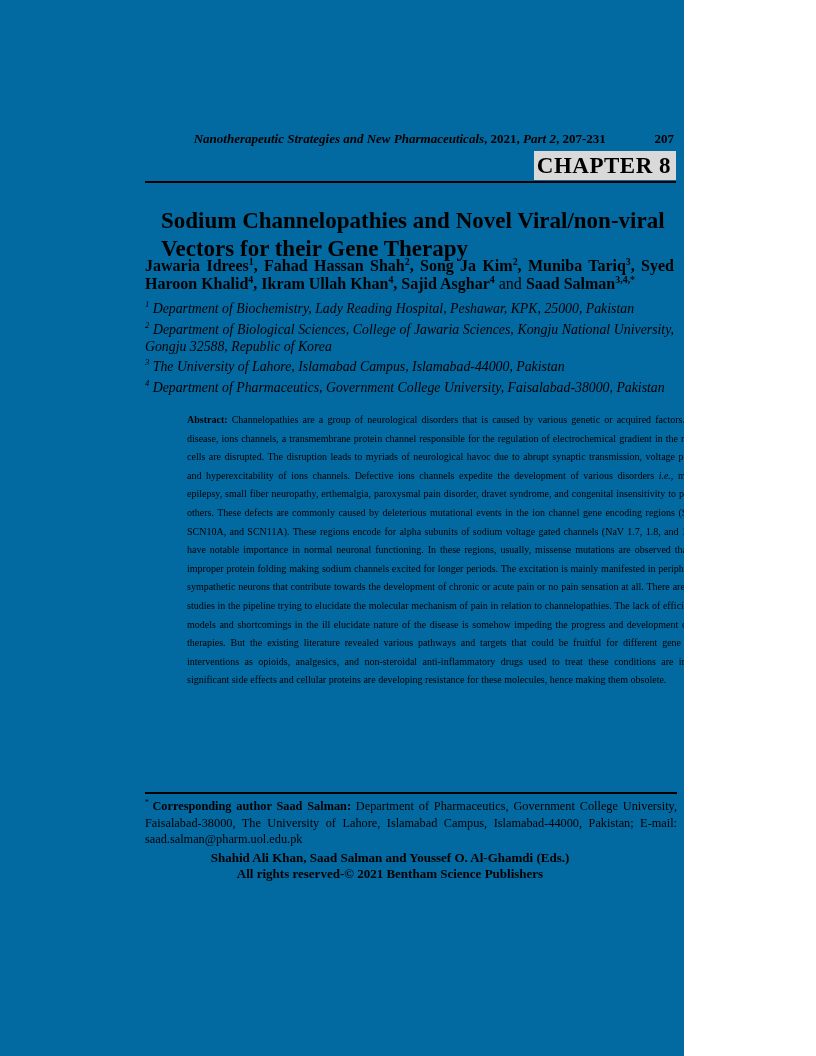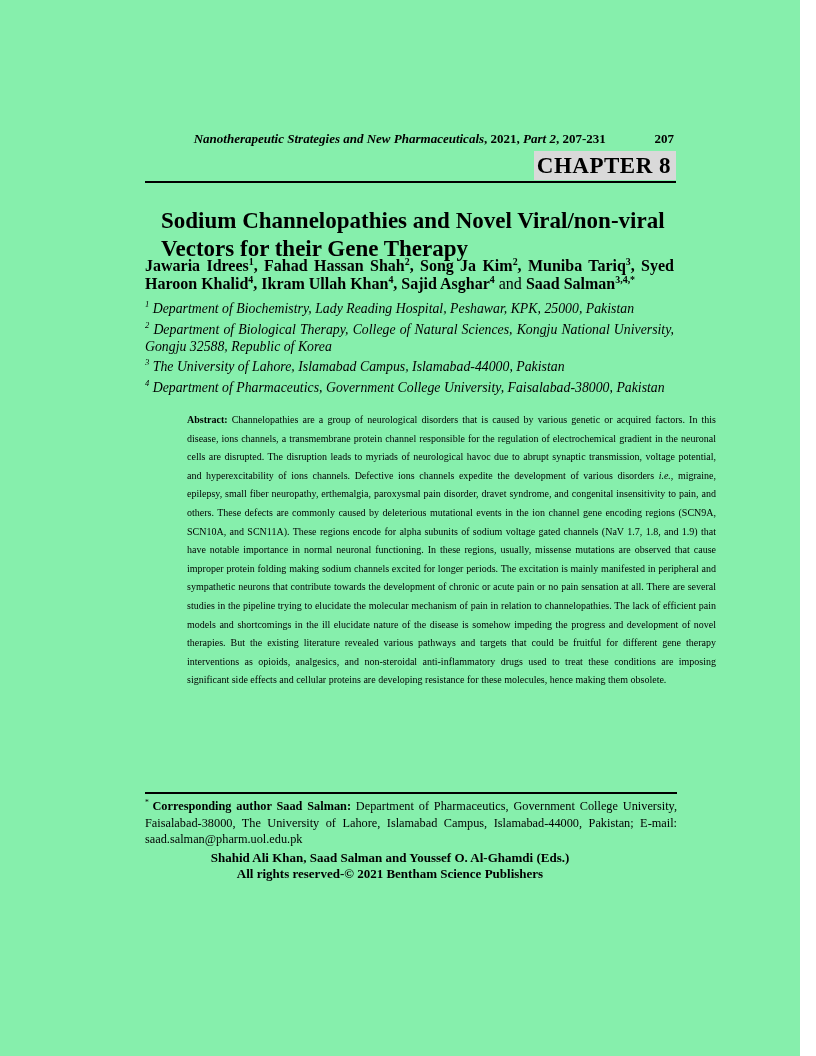--- a/index.html
+++ b/index.html
@@ -4,22 +4,22 @@
 <style>
   html, body { margin: 0; padding: 0; }
   body {
     width: 816px; height: 1056px;
     background: #ffffff;
     font-family: "Liberation Serif", serif;
     color: #000000;
   }
   .page {
     position: relative;
-    width: 800px; height: 1056px;
-    background: #86efac;
+    width: 684px; height: 1056px;
+    background: #0369a1;
     overflow: hidden;
   }
   sup { font-size: 62%; line-height: 0; vertical-align: super; }
 
   .header {
     position: absolute; left: 145px; top: 131px; width: 529px;
     display: flex; align-items: baseline;
     font-size: 13px; font-weight: bold;
   }
   .running-title { flex: 1 1 auto; text-align: center; white-space: nowrap; }
@@ -96,21 +96,21 @@
   <div class="chapter-block">
     <span class="chapter-label">CHAPTER 8</span>
   </div>
 
   <h1 class="title">Sodium Channelopathies and Novel Viral/non-viral Vectors for their Gene Therapy</h1>
 
   <div class="authors"><span style="font-weight: bold;">Jawaria Idrees</span><sup style="font-weight: bold;">1</sup><span style="font-weight: bold;">, </span><span style="font-weight: bold;">Fahad Hassan Shah</span><sup style="font-weight: bold;">2</sup><span style="font-weight: bold;">, </span><span style="font-weight: bold;">Song Ja Kim</span><sup style="font-weight: bold;">2</sup><span style="font-weight: bold;">, </span><span style="font-weight: bold;">Muniba Tariq</span><sup style="font-weight: bold;">3</sup><span style="font-weight: bold;">, </span><span style="font-weight: bold;">Syed Haroon Khalid</span><sup style="font-weight: bold;">4</sup><span style="font-weight: bold;">, </span><span style="font-weight: bold;">Ikram Ullah Khan</span><sup style="font-weight: bold;">4</sup><span style="font-weight: bold;">, </span><span style="font-weight: bold;">Sajid Asghar</span><sup style="font-weight: bold;">4</sup><span> and </span><span style="font-weight: bold;">Saad Salman</span><sup style="font-weight: bold;">3,4,*</sup></div>
 
   <div class="affiliations">
     <div class="affiliation"><sup>1</sup><span> Department of Biochemistry, Lady Reading Hospital, Peshawar, KPK, 25000, Pakistan</span></div>
-    <div class="affiliation"><sup>2</sup><span> Department of Biological Therapy, College of Natural Sciences, Kongju National University, Gongju 32588, Republic of Korea</span></div>
+    <div class="affiliation"><sup>2</sup><span> Department of Biological Sciences, College of Jawaria Sciences, Kongju National University, Gongju 32588, Republic of Korea</span></div>
     <div class="affiliation"><sup>3</sup><span> The University of Lahore, Islamabad Campus, Islamabad-44000, Pakistan</span></div>
     <div class="affiliation"><sup>4</sup><span> Department of Pharmaceutics, Government College University, Faisalabad-38000, Pakistan</span></div>
   </div>
 
   <div class="abstract"><span style="font-weight: bold;">Abstract: </span><span>Channelopathies are a group of neurological disorders that is caused by various genetic or acquired factors. In this disease, ions channels, a transmembrane protein channel responsible for the regulation of electrochemical gradient in the neuronal cells are disrupted. The disruption leads to myriads of neurological havoc due to abrupt synaptic transmission, voltage potential, and hyperexcitability of ions channels. Defective ions channels expedite the development of various disorders </span><span style="font-style: italic;">i.e.,</span><span> migraine, epilepsy, small fiber neuropathy, erthemalgia, paroxysmal pain disorder, dravet syndrome, and congenital insensitivity to pain, and others. These defects are commonly caused by deleterious mutational events in the ion channel gene encoding regions (SCN9A, SCN10A, and SCN11A). These regions encode for alpha subunits of sodium voltage gated channels (NaV 1.7, 1.8, and 1.9) that have notable importance in normal neuronal functioning. In these regions, usually, missense mutations are observed that cause improper protein folding making sodium channels excited for longer periods. The excitation is mainly manifested in peripheral and sympathetic neurons that contribute towards the development of chronic or acute pain or no pain sensation at all. There are several studies in the pipeline trying to elucidate the molecular mechanism of pain in relation to channelopathies. The lack of efficient pain models and shortcomings in the ill elucidate nature of the disease is somehow impeding the progress and development of novel therapies. But the existing literature revealed various pathways and targets that could be fruitful for different gene therapy interventions as opioids, analgesics, and non-steroidal anti-inflammatory drugs used to treat these conditions are imposing significant side effects and cellular proteins are developing resistance for these molecules, hence making them obsolete.</span></div>
 
   <div class="footnote"><sup>* </sup><span style="font-weight: bold; margin-top: 48px;">Corresponding author Saad Salman: </span><span>Department of Pharmaceutics, Government College University, Faisalabad-38000, The University of Lahore, Islamabad Campus, Islamabad-44000, Pakistan; E-mail: </span><span>saad.salman@pharm.uol.edu.pk</span></div>
 
   <div class="footer">
     <div>Shahid Ali Khan, Saad Salman and Youssef O. Al-Ghamdi (Eds.)</div>

